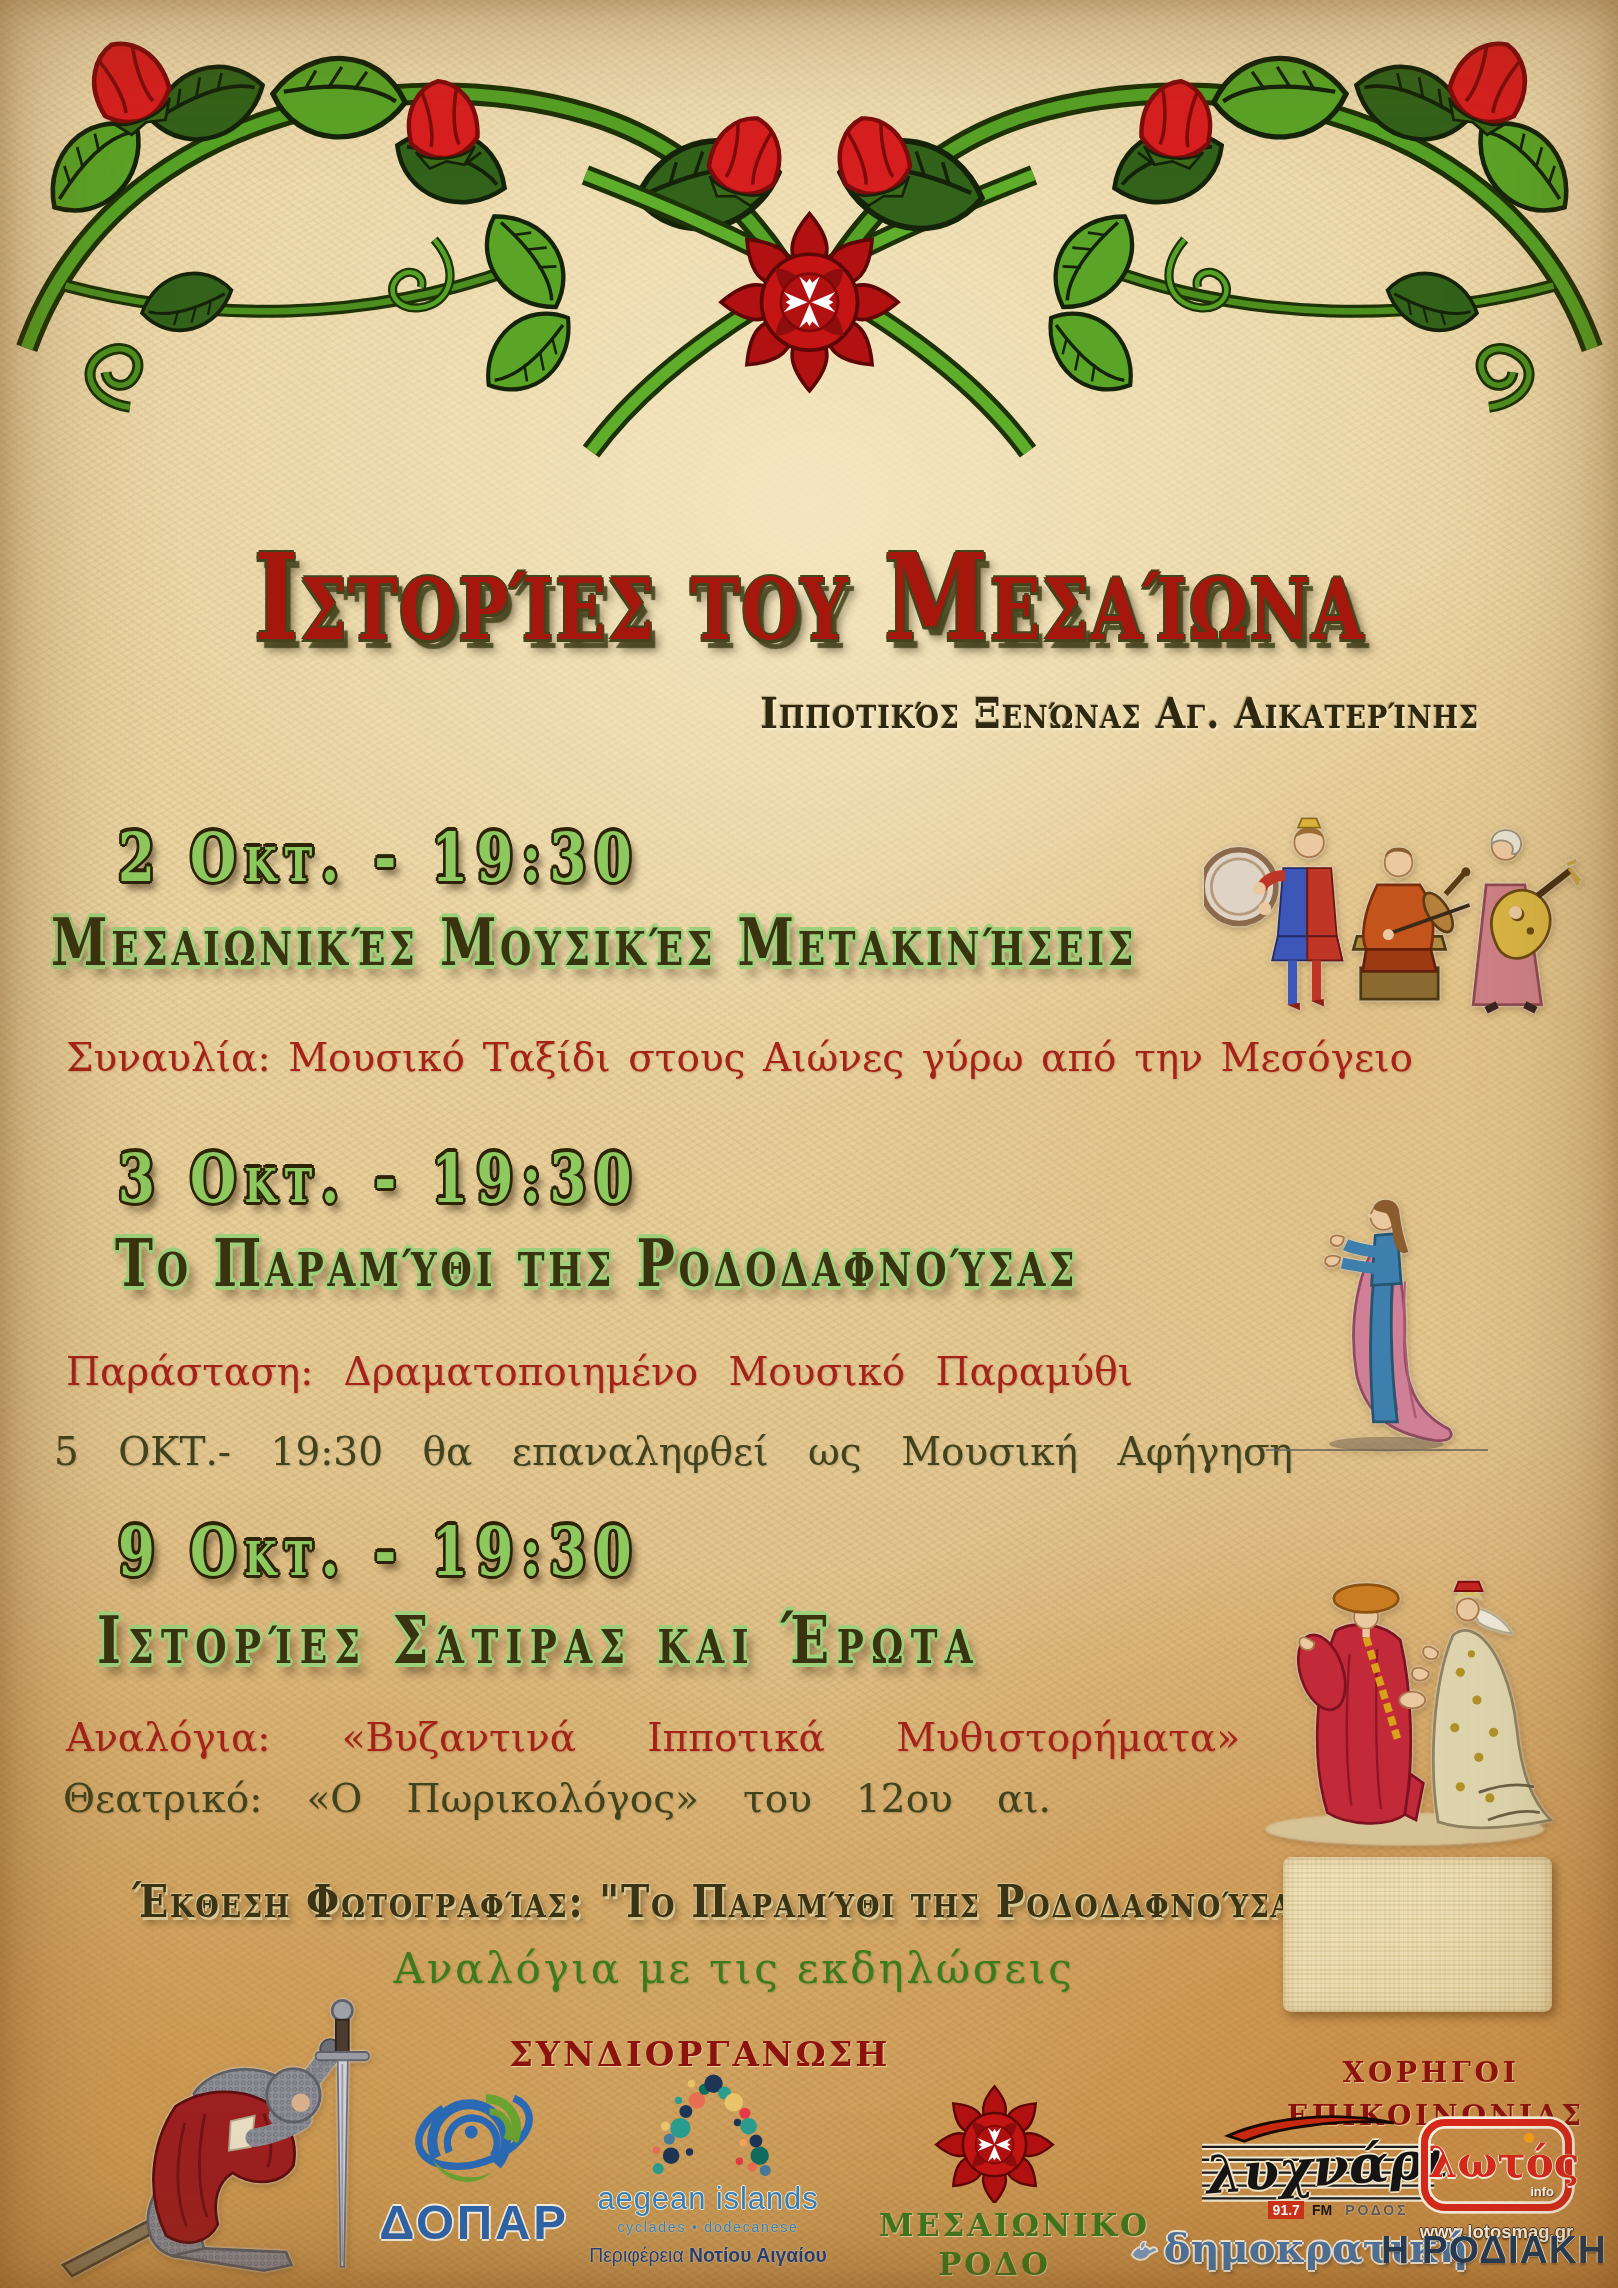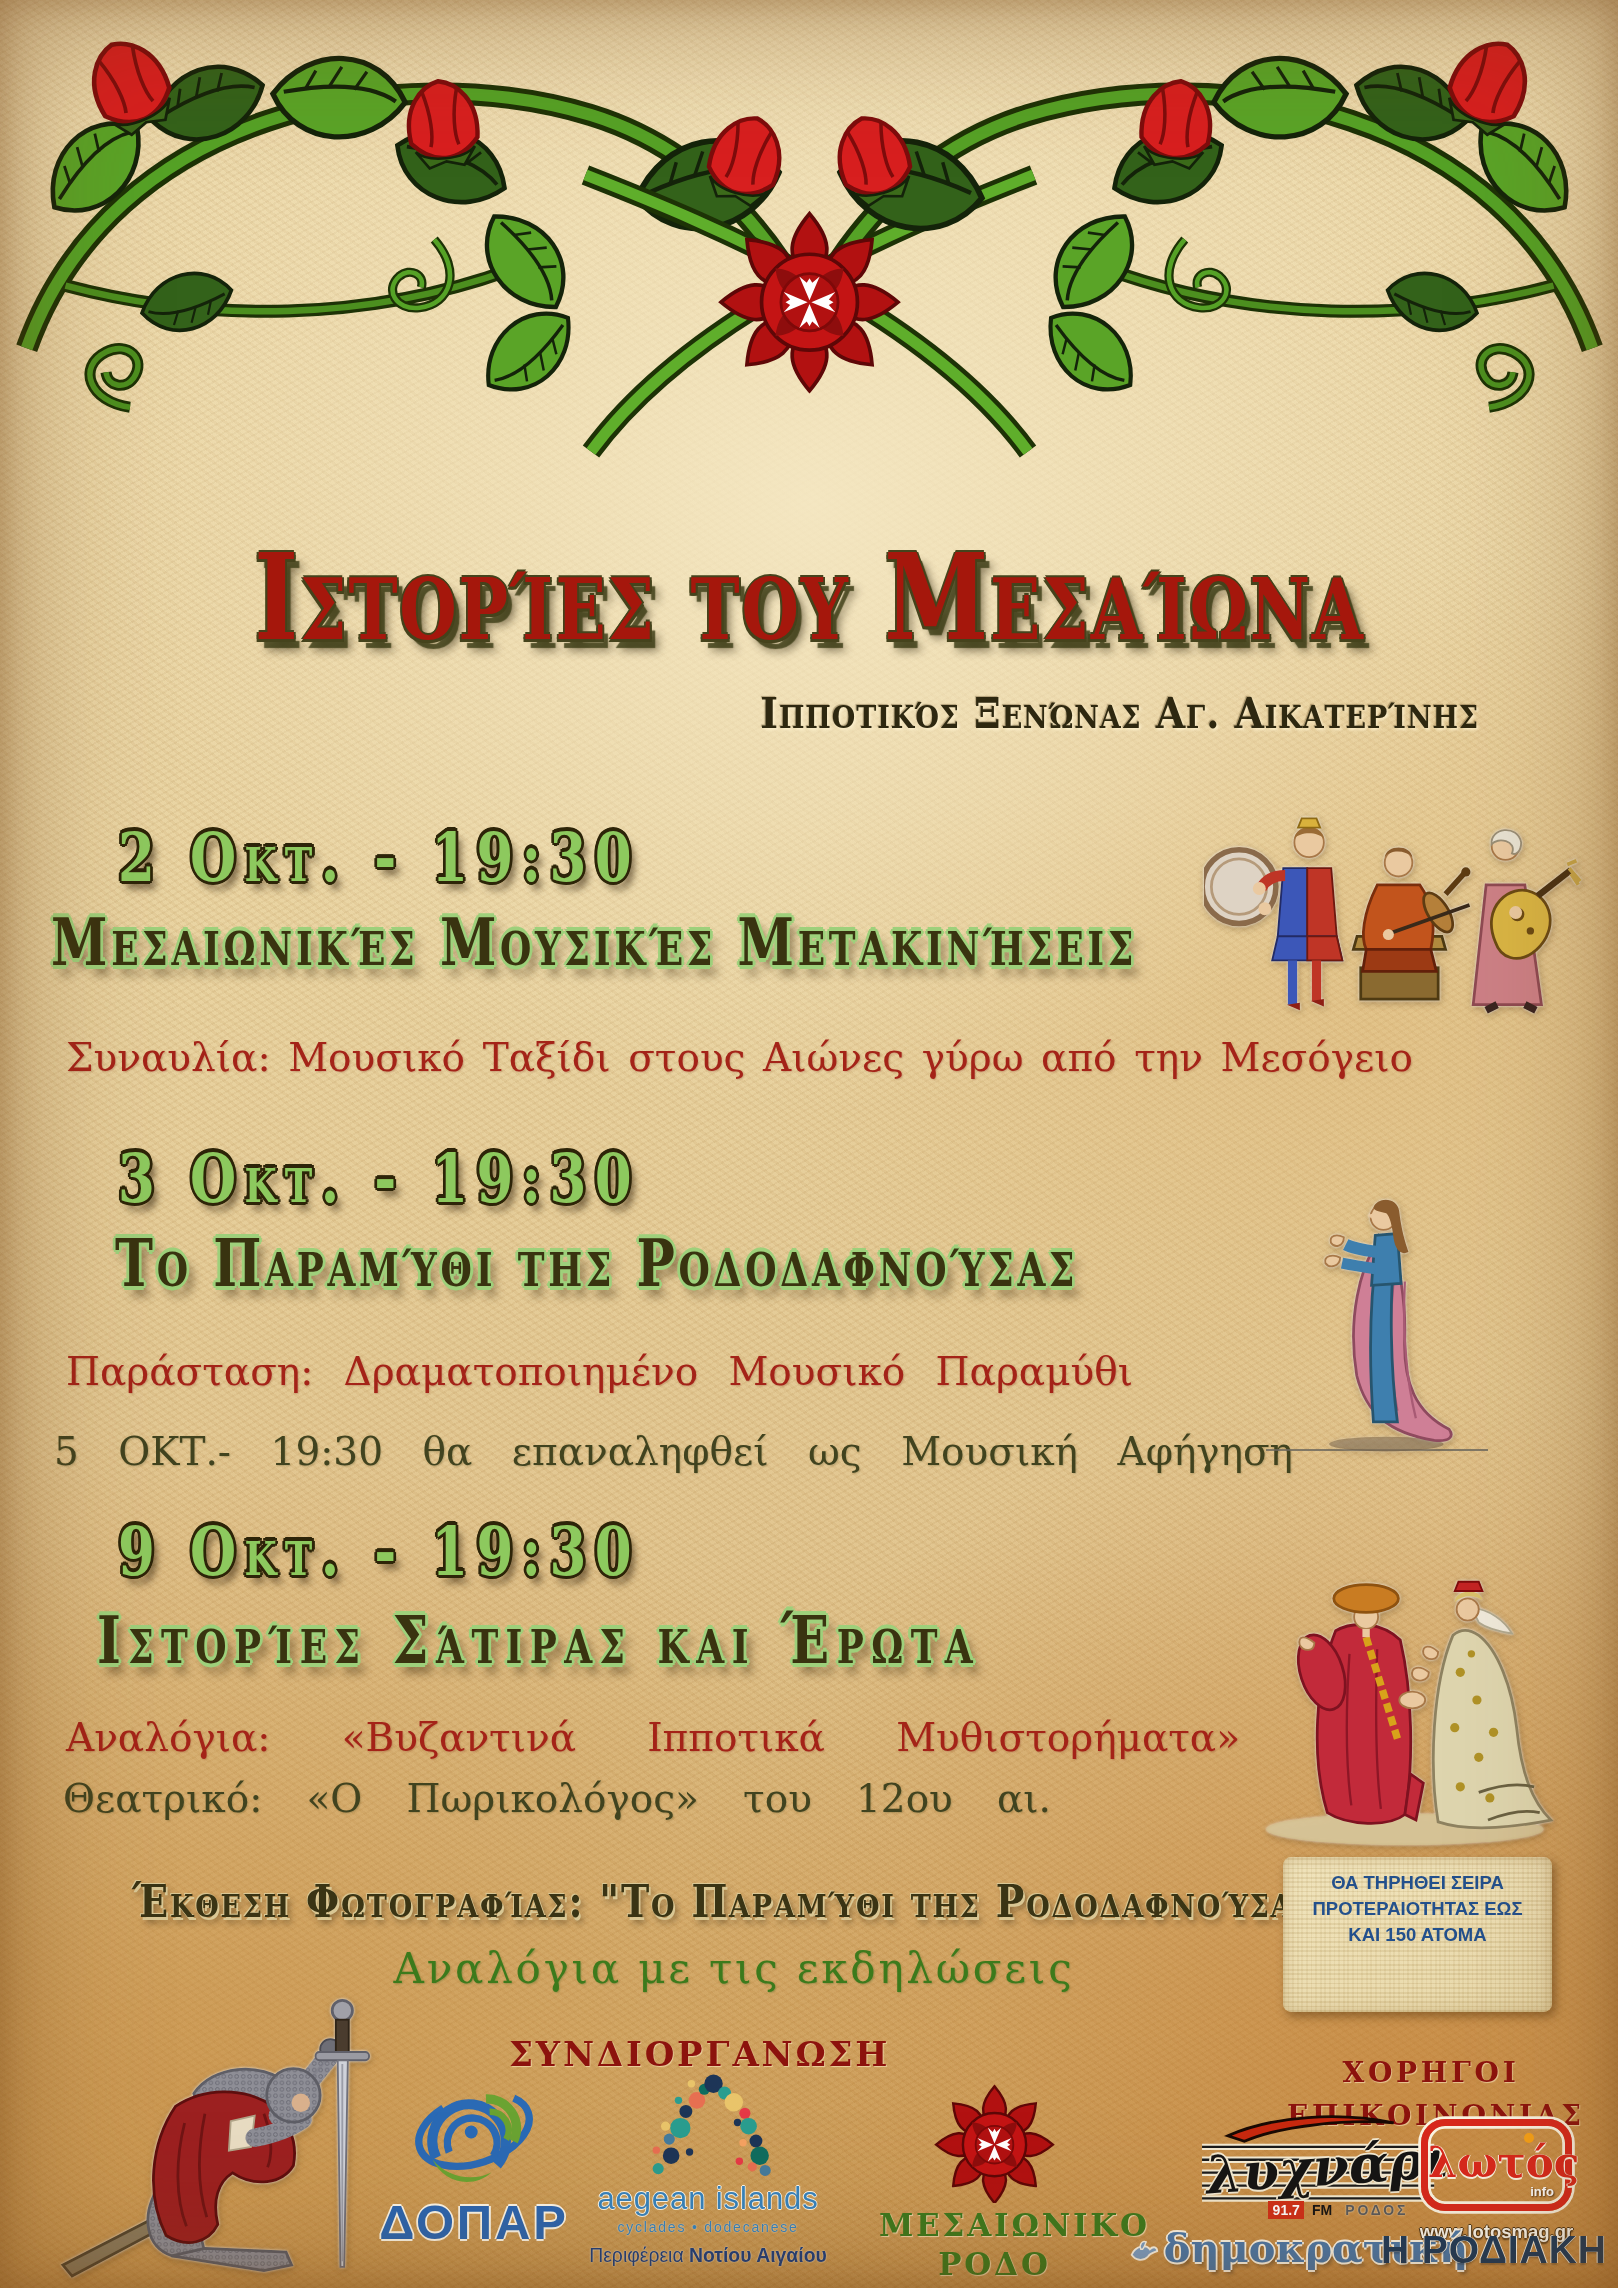--- a/index.html
+++ b/index.html
@@ -278,21 +278,20 @@
     <path d="M214,52 L244,52 L240,42 L218,42 Z" fill="#c32424" stroke="#7e0c0c" stroke-width="2"></path>
     <path d="M196,118 C188,110 178,110 180,120 C184,128 196,128 196,118 Z" fill="#eac9a0" stroke="#a87848" stroke-width="2"></path>
     <path d="M186,140 C176,132 166,134 168,144 C172,152 186,150 186,140 Z" fill="#eac9a0" stroke="#a87848" stroke-width="2"></path>
     <ellipse cx="168" cy="170" rx="14" ry="9" fill="#eac9a0" stroke="#a87848" stroke-width="2"></ellipse>
   </svg>
 
   <div class="abs deco exh-title" style="left:14px;top:1879px;width:1440px;text-align:center;transform:scaleY(1.2);transform-origin:50% 0">Έκθεση Φωτογραφίας: "Το Παραμύθι της Ροδοδαφνούσας"</div>
   <div class="abs green-note" style="left:14px;top:1944px;width:1440px;text-align:center">Αναλόγια με τις εκδηλώσεις</div>
 
   <div class="abs admission">
-    <div class="adm-body">ΘΑ ΤΗΡΗΘΕΙ ΣΕΙΡΑ ΠΡΟΤΕΡΑΙΟΤΗΤΑΣ ΕΩΣ ΚΑΙ 150 ΑΤΟΜΑ</div>
   </div>
 
   <svg class="abs figure" style="left:46px;top:1957px" width="351" height="332" viewBox="0 0 380 360">
     <defs>
       <pattern id="mail" width="7" height="7" patternUnits="userSpaceOnUse">
         <rect width="7" height="7" fill="#8e8e96"></rect>
         <circle cx="3.5" cy="3.5" r="2" fill="none" stroke="#6a6a74" stroke-width="1"></circle>
       </pattern>
     </defs>
     <path d="M18,334 L146,268 L152,280 L28,346 Z" fill="#8a7a5c" stroke="#54462e" stroke-width="3"></path>

